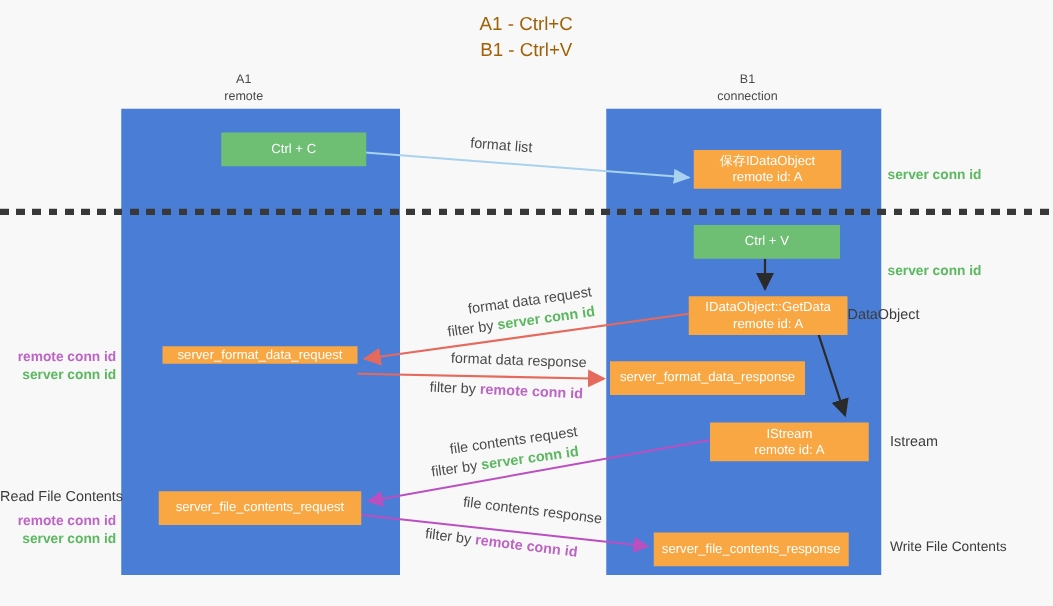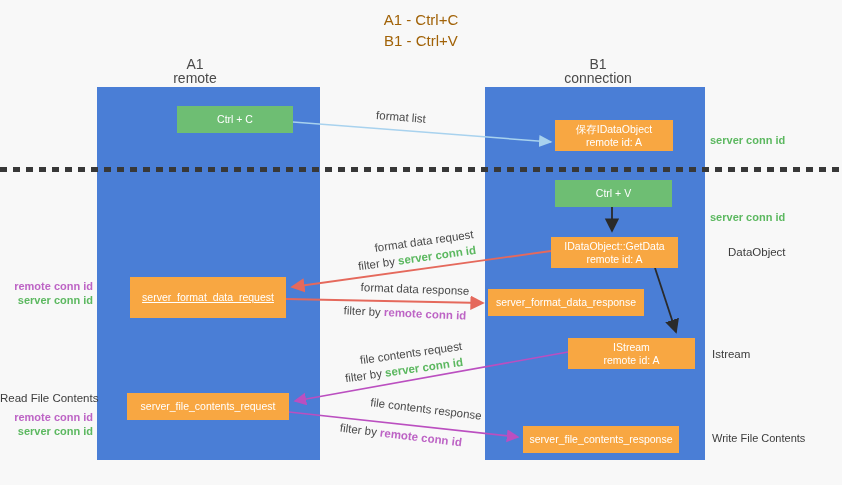--- a/index.html
+++ b/index.html
@@ -1,20 +1,20 @@
 <!DOCTYPE html>
 <html><head>
 <meta charset="utf-8">
 <style>
   html,body{margin:0;padding:0;background:#f8f8f8;}
   body{font-family:"Liberation Sans","DejaVu Sans",sans-serif;color:#3c3c3c;}
   #stage{position:relative;width:842px;height:485px;background:#f8f8f8;overflow:hidden;}
 
   .title{position:absolute;left:0;right:0;top:9px;text-align:center;font-size:15px;color:#a16207;line-height:21px;}
-  .col-header{position:absolute;text-align:center;font-size:14px;color:#4a4a4a;line-height:14px;}
+  .col-header{position:absolute;text-align:center;font-size:10px;color:#4a4a4a;line-height:14px;}
   .lifeline{position:absolute;top:87px;height:373px;background:#4a7ed6;}
   .lifeline-a{left:97px;width:223px;}
   .lifeline-b{left:485px;width:220px;}
 
   .dotted-divider{position:absolute;left:0;top:167px;width:842px;height:5px;
     background:repeating-linear-gradient(90deg,#383838 0 7px,transparent 7px 13px);}
 
   .node{position:absolute;display:flex;flex-direction:column;align-items:center;justify-content:center;
     color:#fff;font-size:10.5px;line-height:13px;text-align:center;box-sizing:border-box;}
   .green{background:#6ebe73;}
@@ -90,21 +90,21 @@
 
   <div class="node green" style="left:555px;top:180px;width:117px;height:27px;">
     <div>Ctrl + V</div>
   </div>
 
   <div class="node orange" style="left:551px;top:237px;width:127px;height:31px;">
     <div>IDataObject::GetData</div>
     <div>remote id: A</div>
   </div>
 
-  <div class="node orange" style="left:130px;top:277px;width:156px;height:41px;text-decoration:underline;">
+  <div class="node orange" style="left:130px;top:277px;width:156px;height:14px;">
     <div>server_format_data_request</div>
   </div>
 
   <div class="node orange" style="left:488px;top:289px;width:156px;height:27px;justify-content:center;">
     <div>server_format_data_response</div>
   </div>
 
   <div class="node orange" style="left:568px;top:338px;width:127px;height:31px;">
     <div>IStream</div>
     <div>remote id: A</div>
@@ -113,21 +113,21 @@
   <div class="node orange" style="left:127px;top:393px;width:162px;height:27px;">
     <div>server_file_contents_request</div>
   </div>
 
   <div class="node orange" style="left:523px;top:426px;width:156px;height:27px;">
     <div>server_file_contents_response</div>
   </div>
 
   <div class="side-label t-green" style="left:710px;top:133px;">server conn id</div>
   <div class="side-label t-green" style="left:710px;top:210px;">server conn id</div>
-  <div class="side-label t-dark" style="left:728px;top:245px;font-size:11.5px;">DataObject</div>
+  <div class="side-label t-dark" style="left:678px;top:245px;font-size:11.5px;">DataObject</div>
   <div class="side-label t-dark" style="left:712px;top:347px;font-size:11.5px;">Istream</div>
   <div class="side-label t-dark" style="left:712px;top:431px;font-size:11px;">Write File Contents</div>
 
   <div class="side-label right-align" style="left:0;top:279px;width:93px;">
     <div class="t-purple">remote conn id</div>
     <div class="t-green">server conn id</div>
   </div>
   <div class="side-label right-align t-dark" style="left:0;top:391px;width:93px;font-size:11.5px;">Read File Contents</div>
   <div class="side-label right-align" style="left:0;top:410px;width:93px;">
     <div class="t-purple">remote conn id</div>

